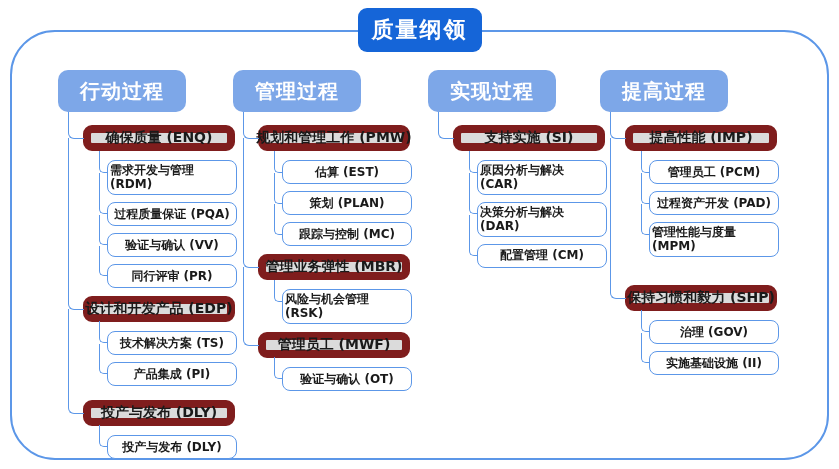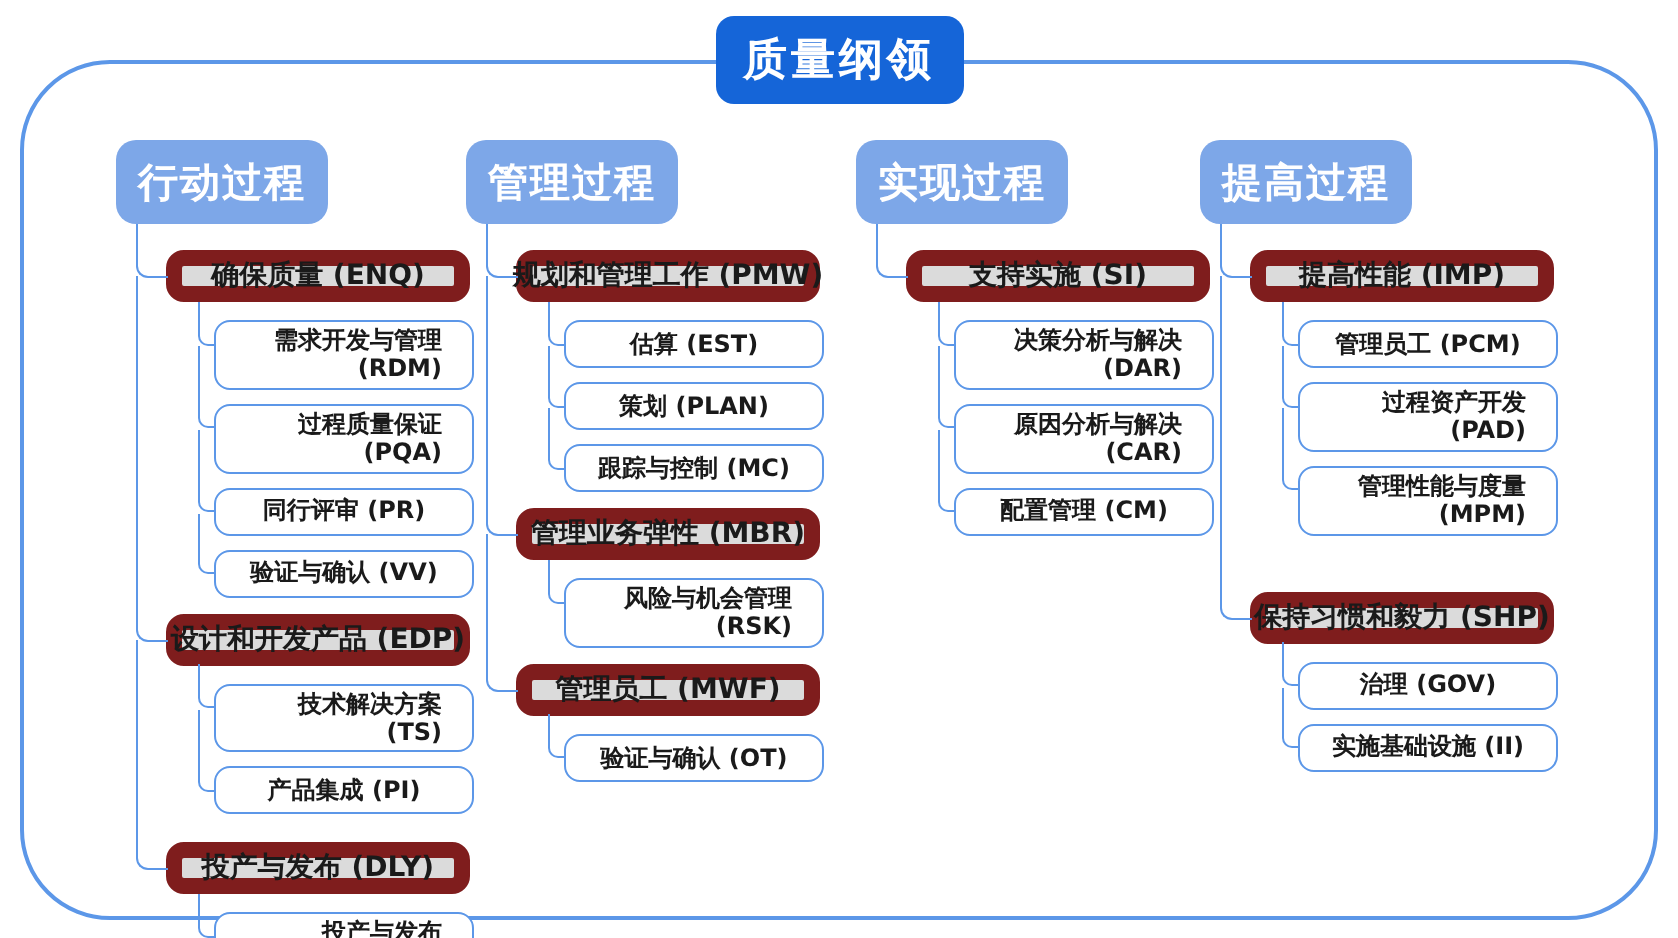--- a/index.html
+++ b/index.html
@@ -11,21 +11,21 @@
     position:absolute;left:10px;top:30px;width:815px;height:426px;
     border:2px solid #5C97E8;border-radius:45px;background:#ffffff;
   }
   .title{
     position:absolute;left:50%;top:8px;transform:translateX(-50%);
     background:#1565D8;color:#ffffff;font-size:22px;font-weight:bold;
     padding:7px 14px;border-radius:9px;z-index:5;letter-spacing:2px;white-space:nowrap;
   }
   .column{position:absolute;top:70px;}
   .col-header{
-    width:106px;height:42px;background:#7DA7E8;border-radius:10px;
+    width:128px;height:42px;background:#7DA7E8;border-radius:10px;
     color:#ffffff;font-size:20px;font-weight:bold;letter-spacing:1px;
     display:flex;align-items:center;justify-content:center;white-space:nowrap;
   }
   .groups{margin-left:25px;}
   .group{position:relative;--g:8px;}
   .group:first-child{margin-top:13px;--g:13px;}
   .group + .group{margin-top:8px;}
   .group.gap-md{margin-top:14px;--g:14px;}
   .group.gap-lg{margin-top:28px;--g:28px;}
   .group::before{
@@ -41,22 +41,22 @@
   .gray-box{
     width:152px;height:26px;box-sizing:border-box;background:#DBDBDB;
     border:8px solid #7f1d1d;border-radius:9px;
     display:flex;align-items:center;justify-content:center;
     font-size:14px;font-weight:bold;color:#1a1a1a;white-space:nowrap;
   }
   .children{margin-left:24px;}
   .child{
     position:relative;--cg:7px;width:130px;min-height:24px;box-sizing:border-box;
     background:#ffffff;border:1.5px solid #5C97E8;border-radius:8px;
-    display:flex;align-items:center;justify-content:center;text-align:right;
-    font-size:12px;font-weight:bold;color:#1a1a1a;line-height:1.2;padding:2px 15px;
+    display:flex;align-items:center;justify-content:center;text-align:left;
+    font-size:12px;font-weight:bold;color:#1a1a1a;line-height:1.2;padding:2px 2px;
   }
   .child:first-child{margin-top:9px;--cg:9px;}
   .child + .child{margin-top:7px;}
   .child::before{
     content:'';position:absolute;left:-9.5px;width:8px;
     top:calc(-1 * var(--cg) - 1.5px);height:calc(var(--cg) + 12px);
     border-left:1.5px solid #5C97E8;border-bottom:1.5px solid #5C97E8;
     border-bottom-left-radius:5px;pointer-events:none;
   }
   .child:not(:last-child)::after{
@@ -75,22 +75,22 @@
 <div class="title">质量纲领</div>
 
 <div class="column col-1">
   <div class="col-header">行动过程</div>
   <div class="groups">
     <div class="group">
       <div class="gray-box">确保质量 (ENQ)</div>
       <div class="children">
         <div class="child">需求开发与管理 (RDM)</div>
         <div class="child">过程质量保证 (PQA)</div>
+        <div class="child">验证与确认 (VV)</div>
         <div class="child">同行评审 (PR)</div>
-        <div class="child">验证与确认 (VV)</div>
       </div>
     </div>
     <div class="group">
       <div class="gray-box">设计和开发产品 (EDP)</div>
       <div class="children">
         <div class="child">技术解决方案 (TS)</div>
         <div class="child">产品集成 (PI)</div>
       </div>
     </div>
     <div class="group gap-md">
@@ -127,22 +127,22 @@
     </div>
   </div>
 </div>
 
 <div class="column col-3">
   <div class="col-header">实现过程</div>
   <div class="groups">
     <div class="group">
       <div class="gray-box">支持实施 (SI)</div>
       <div class="children">
+        <div class="child">原因分析与解决 (CAR)</div>
         <div class="child">决策分析与解决 (DAR)</div>
-        <div class="child">原因分析与解决 (CAR)</div>
         <div class="child">配置管理 (CM)</div>
       </div>
     </div>
   </div>
 </div>
 
 <div class="column col-4">
   <div class="col-header">提高过程</div>
   <div class="groups">
     <div class="group">

